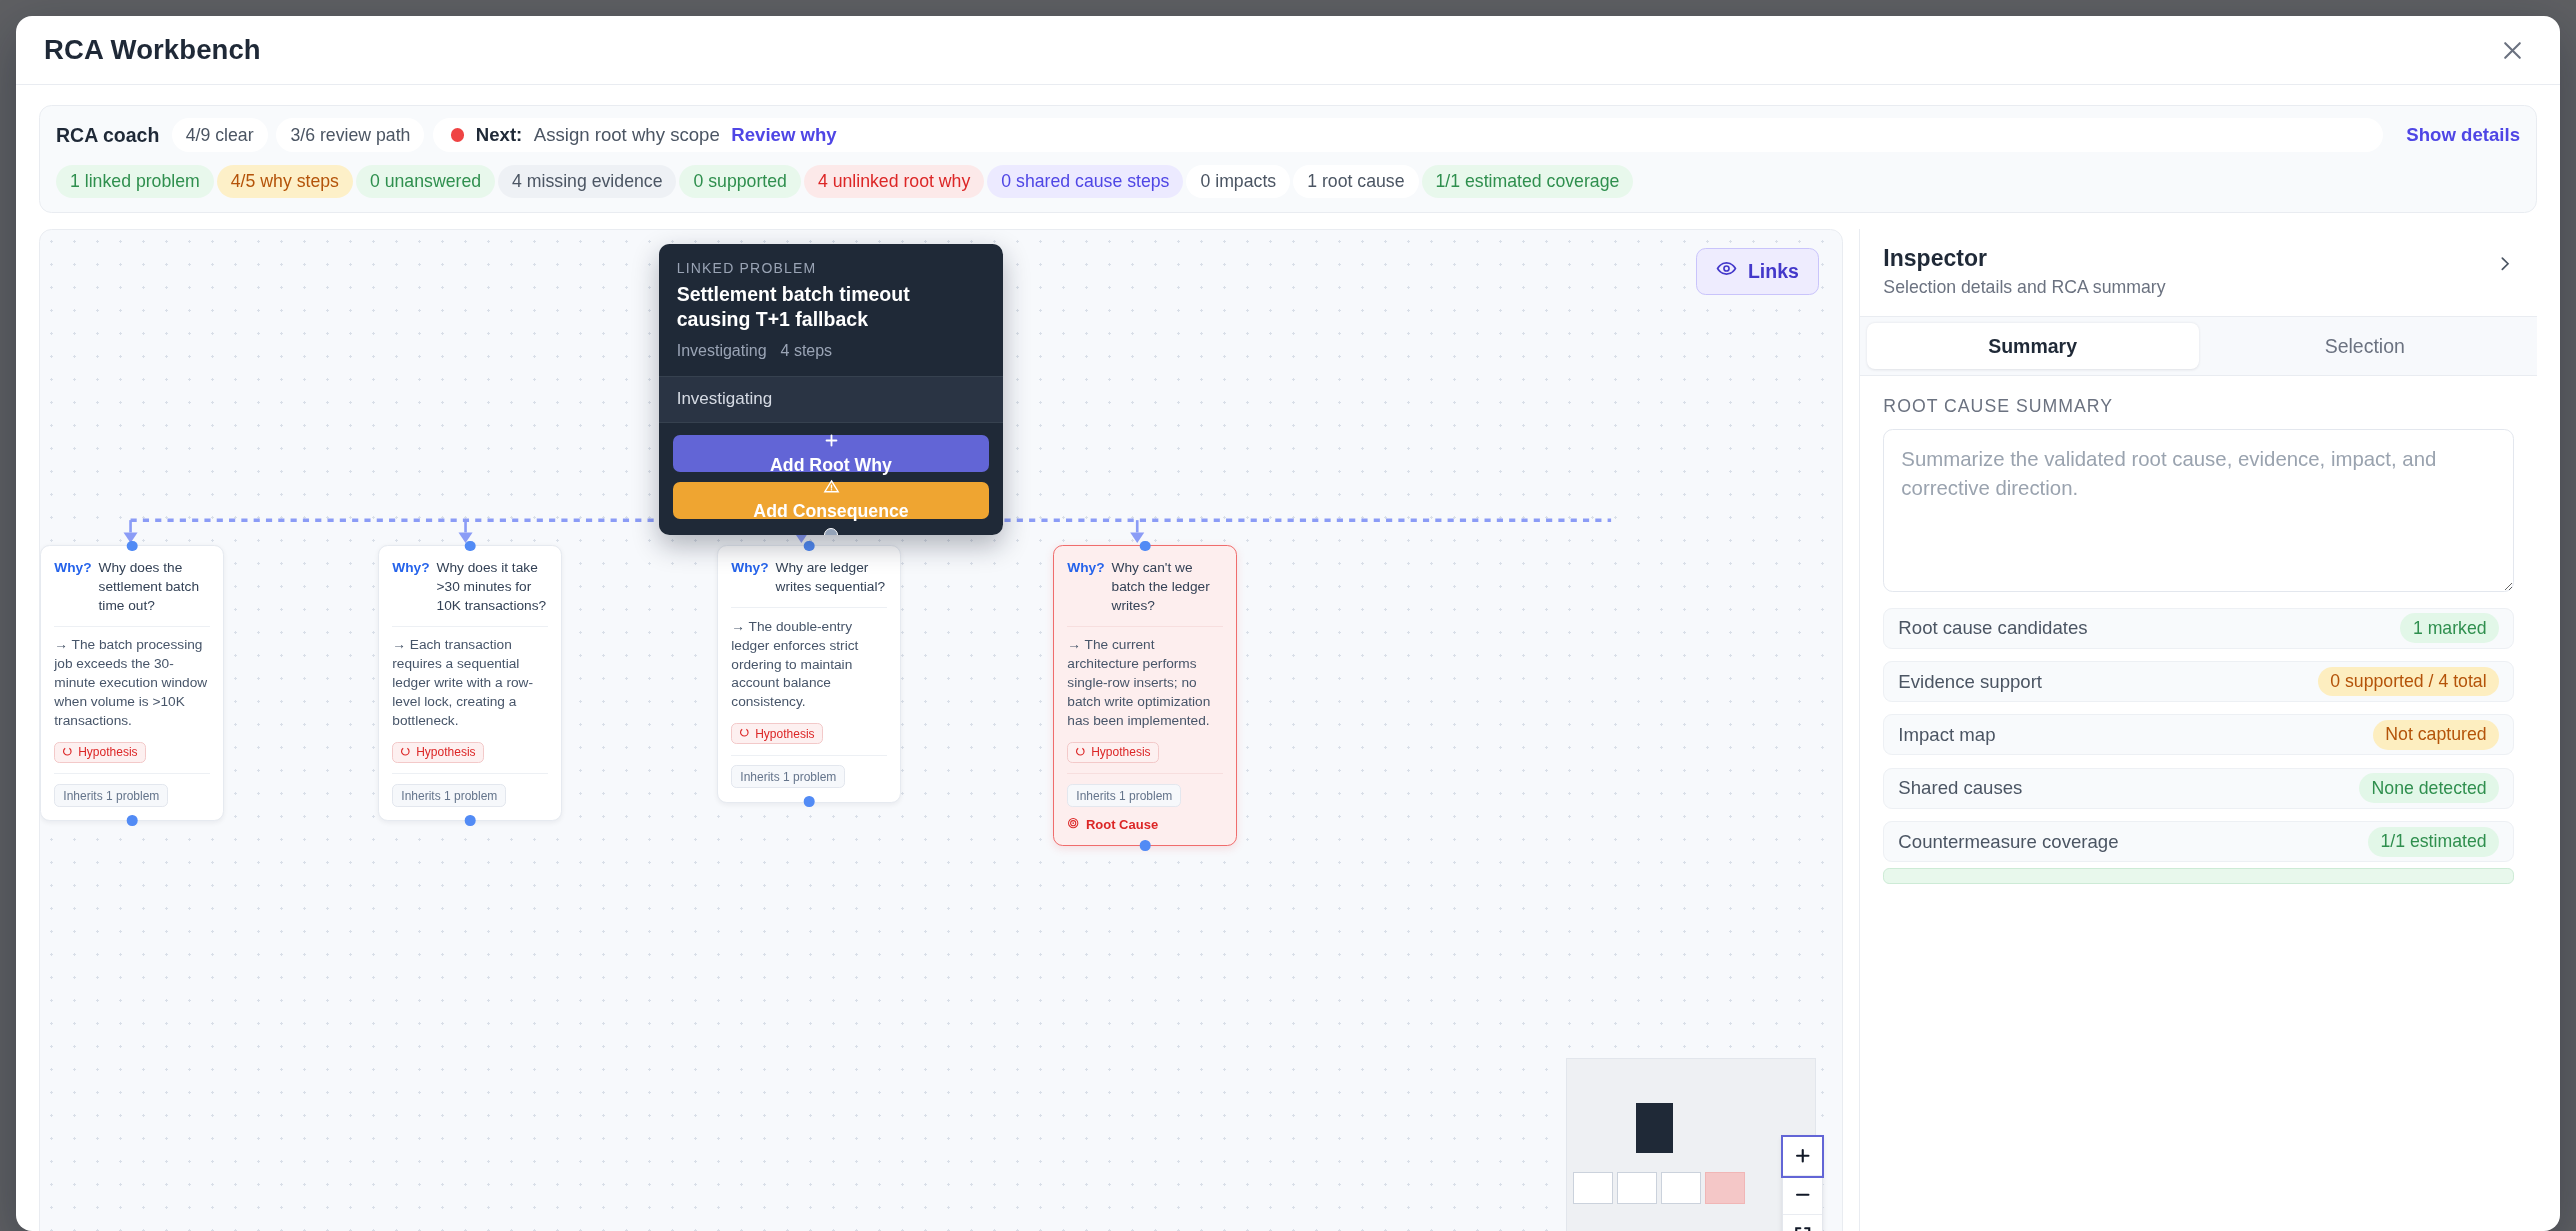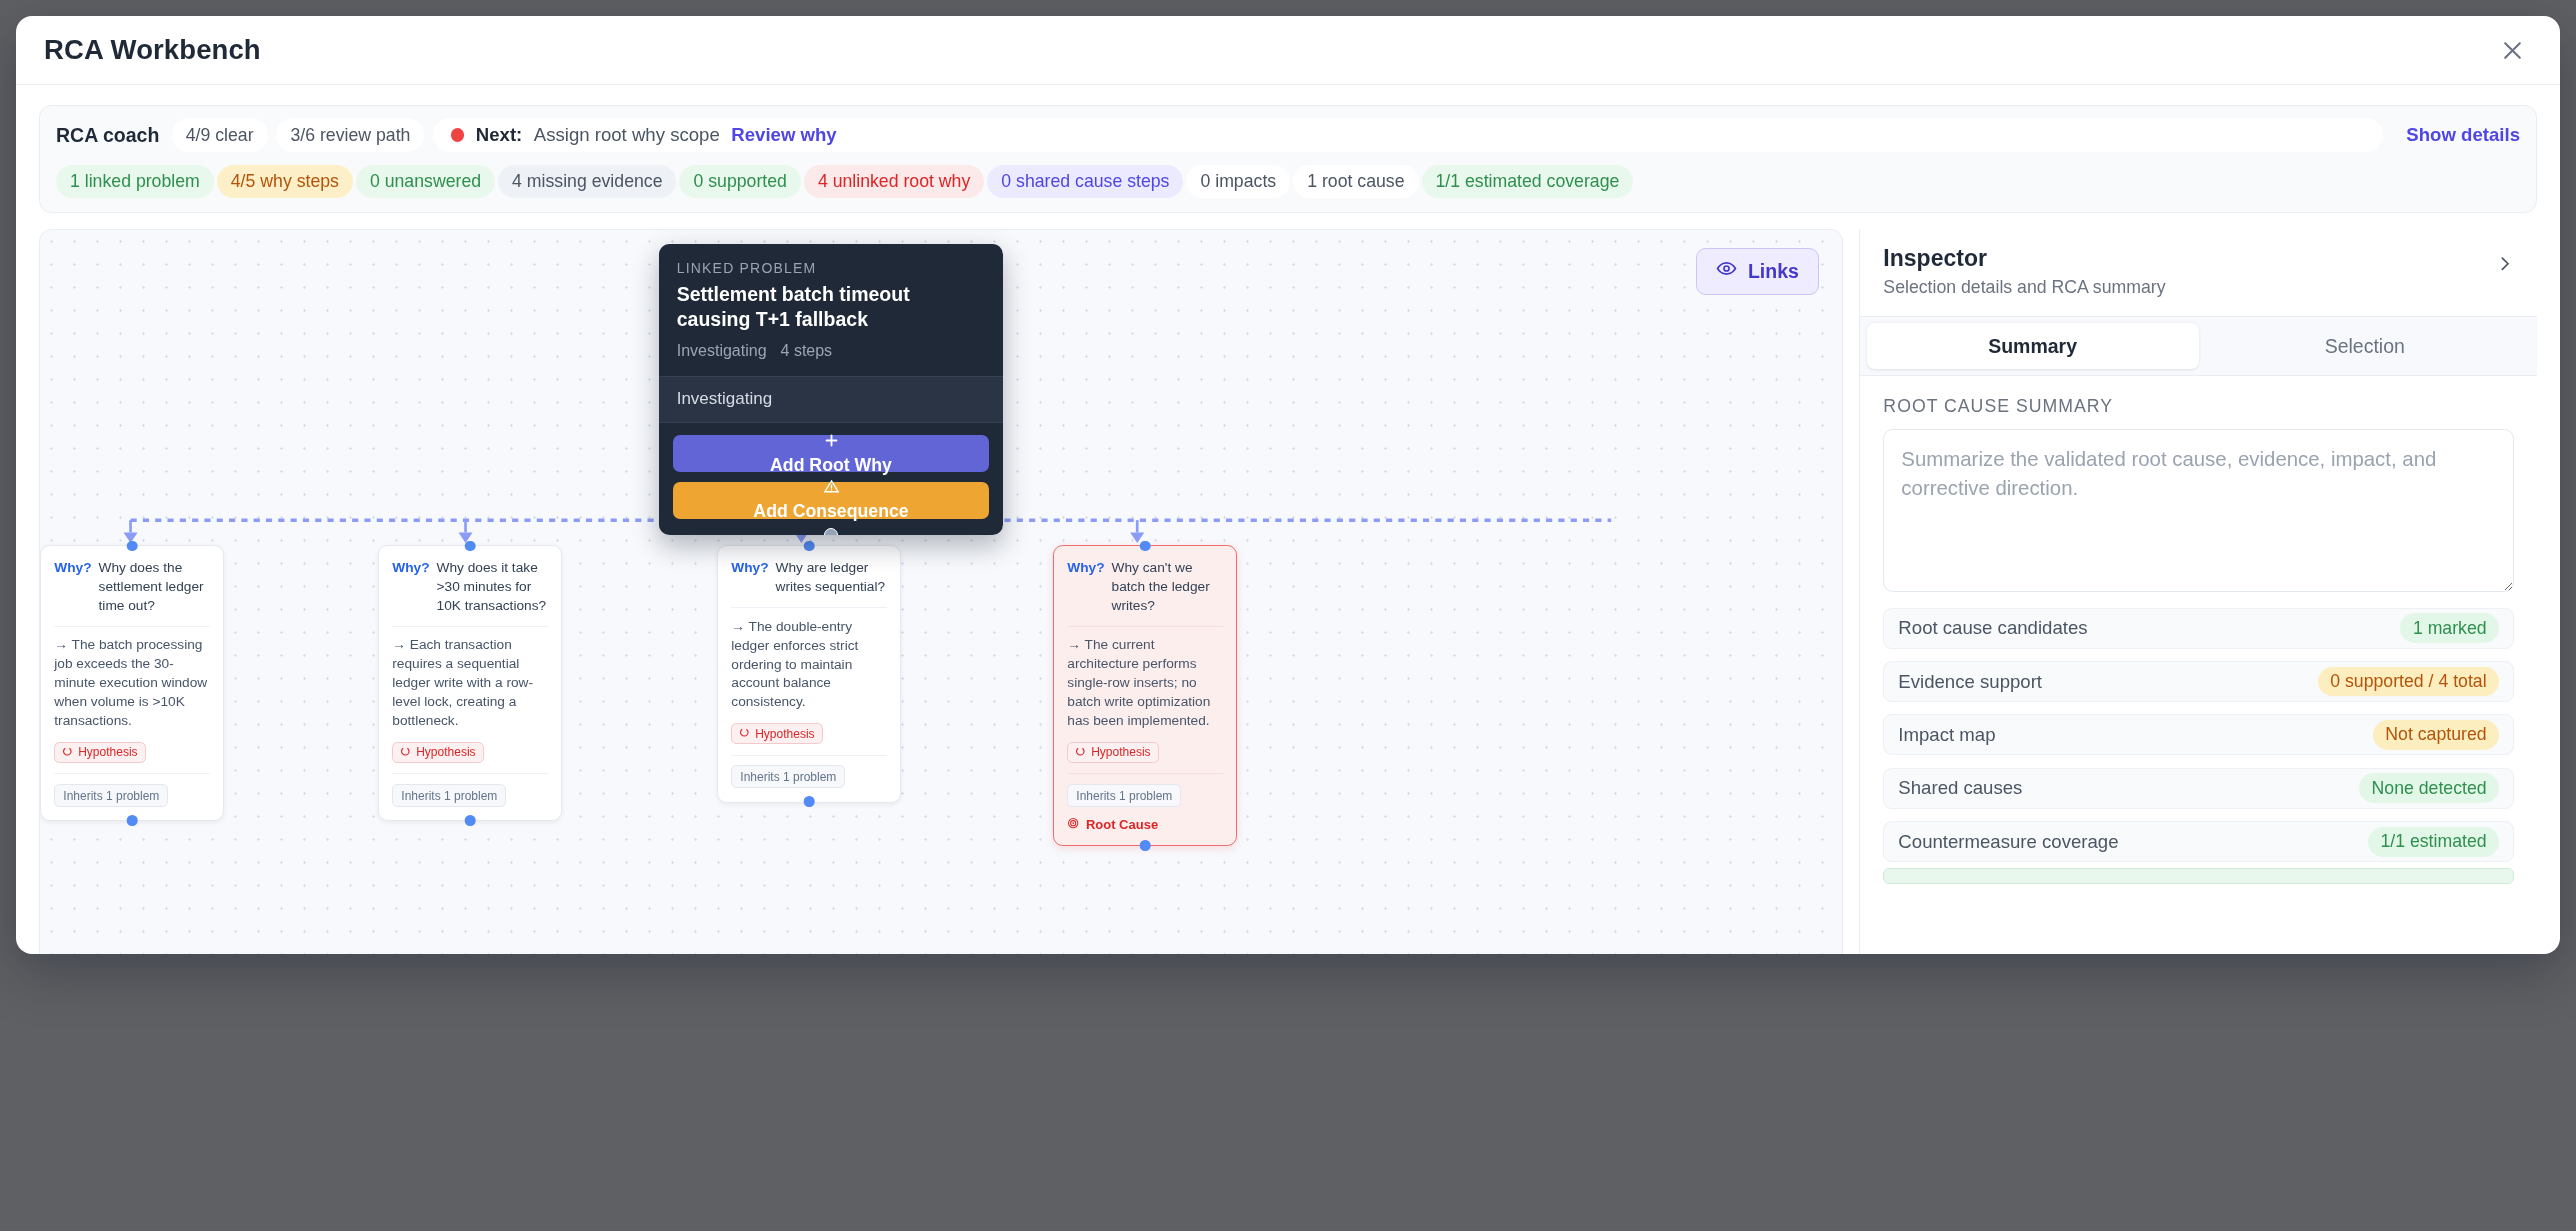--- a/index.html
+++ b/index.html
@@ -5,21 +5,21 @@
   * { box-sizing: border-box; margin: 0; padding: 0; }
   html, body {
     width: 2576px; height: 1231px;
     font-family: "Liberation Sans", sans-serif;
     background: #5f6063;
     overflow: hidden;
   }
   #modal {
     position: absolute;
     left: 16px; top: 16px;
-    width: 2544px; height: 938px;
+    width: 2544px; height: 1215px;
     background: #ffffff;
     border-radius: 16px;
     box-shadow: 0 16px 53px rgba(15,23,42,.35);
     overflow: hidden;
   }
   
   .modal-head {
     height: 69px;
     border-bottom: 0.9px solid #e9ecf1;
     display: flex; align-items: center;
@@ -370,21 +370,21 @@
             <span>Add Consequence</span>
           </div>
         </div>
         <div class="pn-handle"></div>
       </div>
 
       <div class="why-card" style="left:0px;">
         <div class="dot-t"></div>
         <div class="why-q">
           <span class="why-q-label">Why?</span>
-          <span class="why-q-text">Why does the settlement ledger time out?</span>
+          <span class="why-q-text">Why does the settlement batch time out?</span>
         </div>
         <div class="why-sep"></div>
         <div class="why-ans">→ The batch processing job exceeds the 30-minute execution window when volume is &gt;10K transactions.</div>
         <div class="why-tag">
           <span>
             <svg width="10.6" height="10.6" viewBox="0 0 24 24" fill="none" stroke="#dc2626" stroke-width="2.6">
                 <circle cx="12" cy="12" r="8.5" stroke-dasharray="34 10"></circle>
               </svg>
           </span>
           <span>Hypothesis</span>

